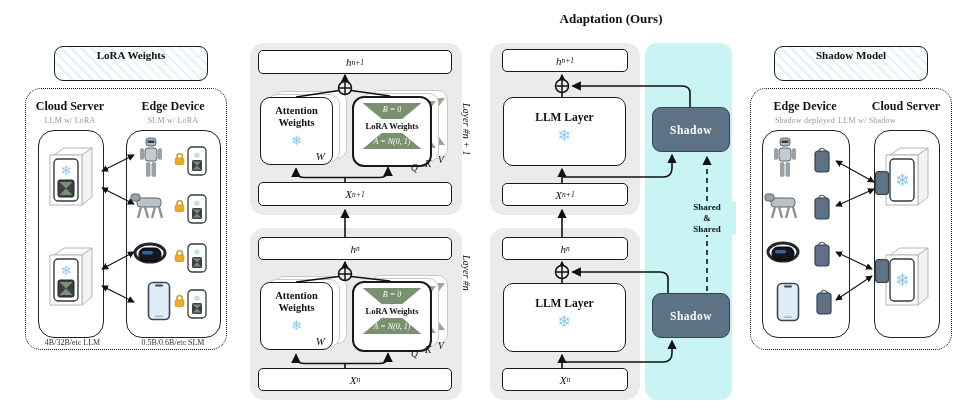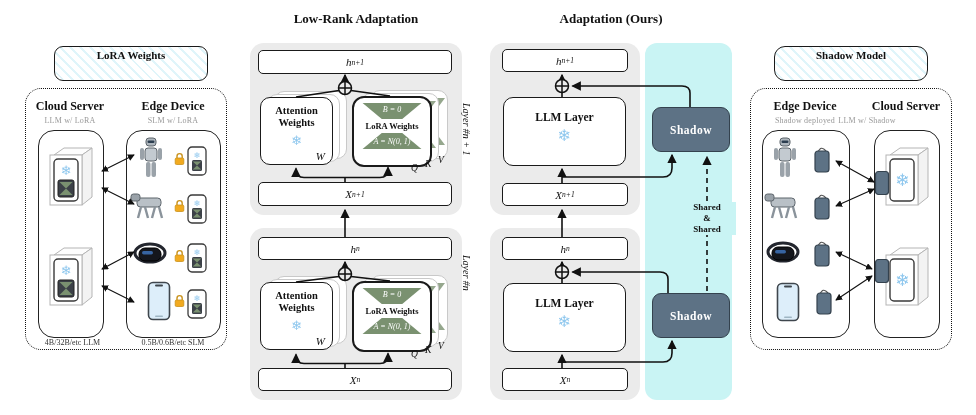--- a/index.html
+++ b/index.html
@@ -180,21 +180,20 @@
   <div class="icon" style="left:187px;top:289px;">
     <svg width="20" height="30" viewBox="0 0 20 30">
       <rect x="1" y="1" width="18" height="28" rx="4" fill="#fff" stroke="#3a3a3a" stroke-width="1.3"></rect>
       <text x="10" y="11.5" font-size="8" fill="#8ec7ee" text-anchor="middle" font-family="DejaVu Sans">❄</text>
       <rect x="5" y="14" width="10" height="11" rx="1.5" fill="#3c4148"></rect>
       <polygon points="5.8,15.5 14.2,15.5 10,19.5" fill="#7a9170"></polygon>
       <polygon points="5.8,23.5 14.2,23.5 10,19.5" fill="#7a9170"></polygon>
     </svg>
   </div>
 
-  <div class="sectitle" style="left:250px;top:11px;width:212px;">Low-Rank Adaptation</div>
 
   <div class="panel" style="left:250px;top:43px;width:212px;height:172px;"></div>
   <div class="iobox" style="left:258px;top:50px;width:192px;height:22px;">
     <span>h</span>
       <sub>n+1</sub>
   </div>
   <div class="ghost" style="left:274px;top:91px;width:71px;height:66px;"></div>
   <div class="ghost" style="left:267px;top:94px;width:71px;height:66px;"></div>
   <div class="wbox" style="left:260px;top:97px;width:71px;height:66px;text-align:center;">
     <div style="font-weight:bold;font-size:10.5px;line-height:12px;margin-top:7px;">
@@ -296,21 +295,21 @@
       <sub>n</sub>
   </div>
   <div class="shadowbox" style="left:652px;top:293px;width:76px;height:43px;">Shadow</div>
 
   <div class="fwd" style="left:678px;top:202px;width:58px;">
     <div>Shared</div>
     <div>&amp;</div>
     <div>Shared</div>
   </div>
 
-  <div class="legend" style="left:774px;top:46px;width:152px;height:33px;border-radius:11px;">
+  <div class="legend" style="left:774px;top:46px;width:152px;height:33px;">
     <div class="lt">Shadow Model</div>
   </div>
 
   <div class="dotted" style="left:750px;top:88px;width:200px;height:260px;"></div>
   <div class="coltitle" style="left:758px;top:99px;width:94px;">Edge Device</div>
   <div class="colsub" style="left:758px;top:116px;width:94px;">Shadow deployed</div>
   <div class="coltitle" style="left:856px;top:99px;width:100px;">Cloud Server</div>
   <div class="colsub" style="left:817px;top:116px;width:100px;">LLM w/ Shadow</div>
   <div class="innerbox" style="left:762px;top:130px;width:86px;height:206px;"></div>
   <div class="innerbox" style="left:874px;top:130px;width:64px;height:206px;"></div>

